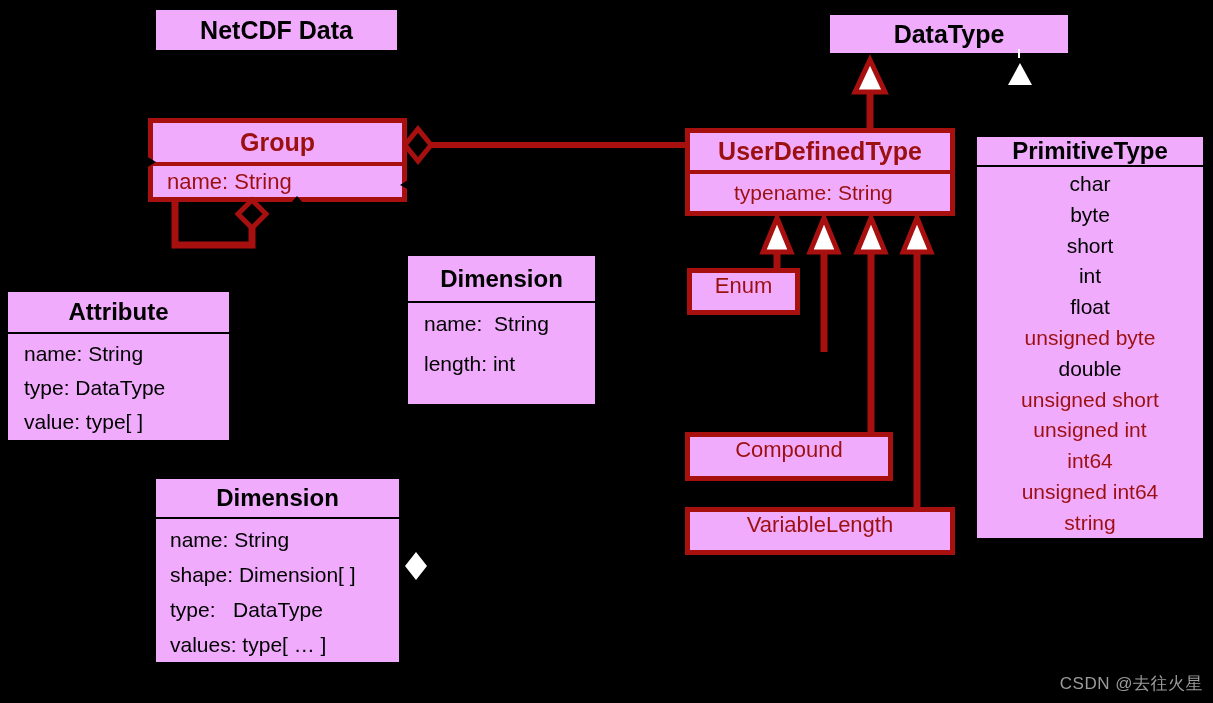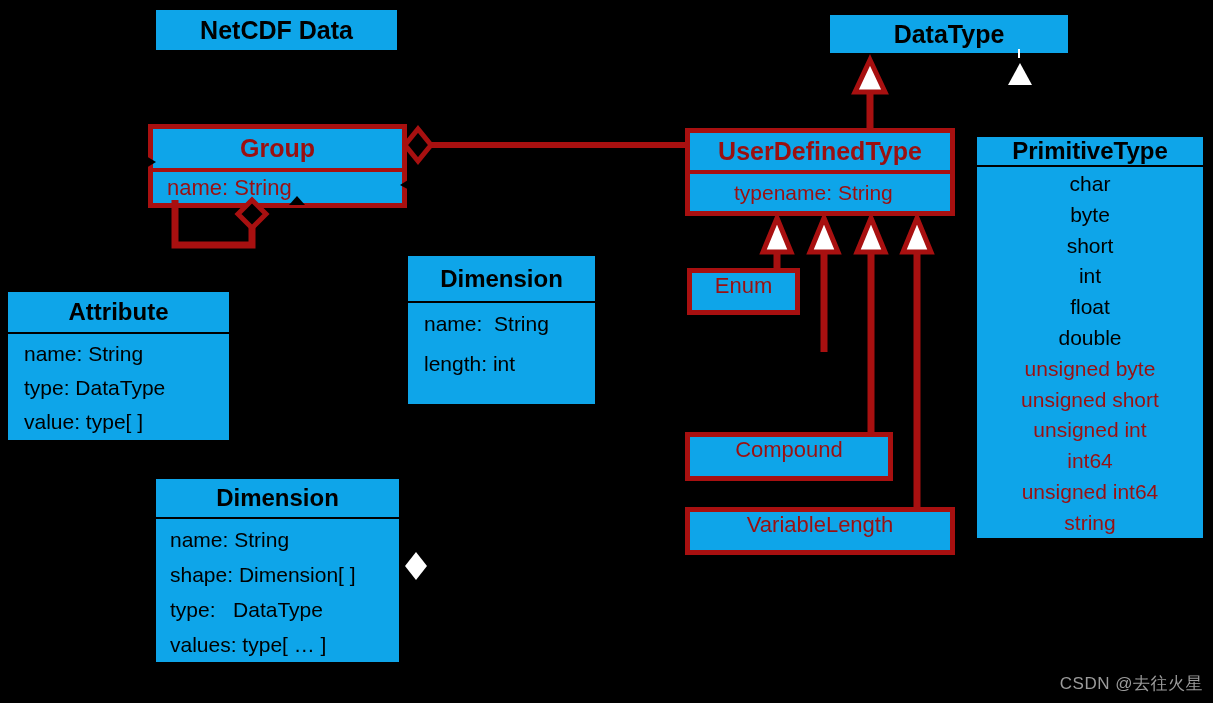--- a/index.html
+++ b/index.html
@@ -1,21 +1,21 @@
 <!DOCTYPE html>
 <html><head>
 <meta charset="utf-8">
 <style>
   * { margin:0; padding:0; box-sizing:border-box; }
   html,body { background:#000; }
   body { width:1213px; height:703px; overflow:hidden;
          font-family:"Liberation Sans", sans-serif; }
   #canvas { position:relative; width:1213px; height:703px; background:#000000; }
 
-  .box { position:absolute; background:#0ea5e9; display:flex; flex-direction:column; }
+  .box { position:absolute; background:#f0abfc; display:flex; flex-direction:column; }
 
   
   .bk { border:3px solid #000000; }
   .bk .title { font-weight:bold; font-size:24px; color:#000000; text-align:center;
                display:flex; align-items:center; justify-content:center;
                border-bottom:2px solid #000000; }
   .bk .rows { flex:1; }
   .row { white-space:pre; font-size:21px; color:#000000; padding-left:16px; }
 
   
@@ -50,40 +50,40 @@
 <div id="canvas">
 
   <div class="box solo" style="left:153px; top:7px; width:247px; height:46px; border:3px solid #000;">
     <span>NetCDF Data</span>
   </div>
 
   <div class="box solo" style="left:828px; top:13px; width:242px; height:42px; border:2px solid #000;">
     <span>DataType</span>
   </div>
 
-  <div class="box rd" style="left:148px; top:124px; width:259px; height:84px;">
+  <div class="box rd" style="left:148px; top:118px; width:259px; height:84px;">
     <div class="title" style="height:43px;">Group</div>
     <div class="attr">name: String</div>
   </div>
 
   <div class="box rd" style="left:685px; top:128px; width:270px; height:88px;">
     <div class="title" style="height:41px;">UserDefinedType</div>
     <div class="attr" style="font-size:21px;padding-left:44px;">typename: String</div>
   </div>
 
   <div class="box bk" style="left:975px; top:135px; width:230px; height:405px; border-width:2px;">
     <div class="title" style="height:33px;">PrimitiveType</div>
     <div class="rows" style="padding-top:2px;">
       <div class="prim-row prim-black">char</div>
       <div class="prim-row prim-black">byte</div>
       <div class="prim-row prim-black">short</div>
       <div class="prim-row prim-black">int</div>
       <div class="prim-row prim-black">float</div>
+      <div class="prim-row prim-red">unsigned byte</div>
       <div class="prim-row prim-black">double</div>
-      <div class="prim-row prim-red">unsigned byte</div>
       <div class="prim-row prim-red">unsigned short</div>
       <div class="prim-row prim-red">unsigned int</div>
       <div class="prim-row prim-red">int64</div>
       <div class="prim-row prim-red">unsigned int64</div>
       <div class="prim-row prim-red">string</div>
     </div>
   </div>
 
   <div class="box bk" style="left:5px; top:289px; width:227px; height:154px;">
     <div class="title" style="height:42px;">Attribute</div>

